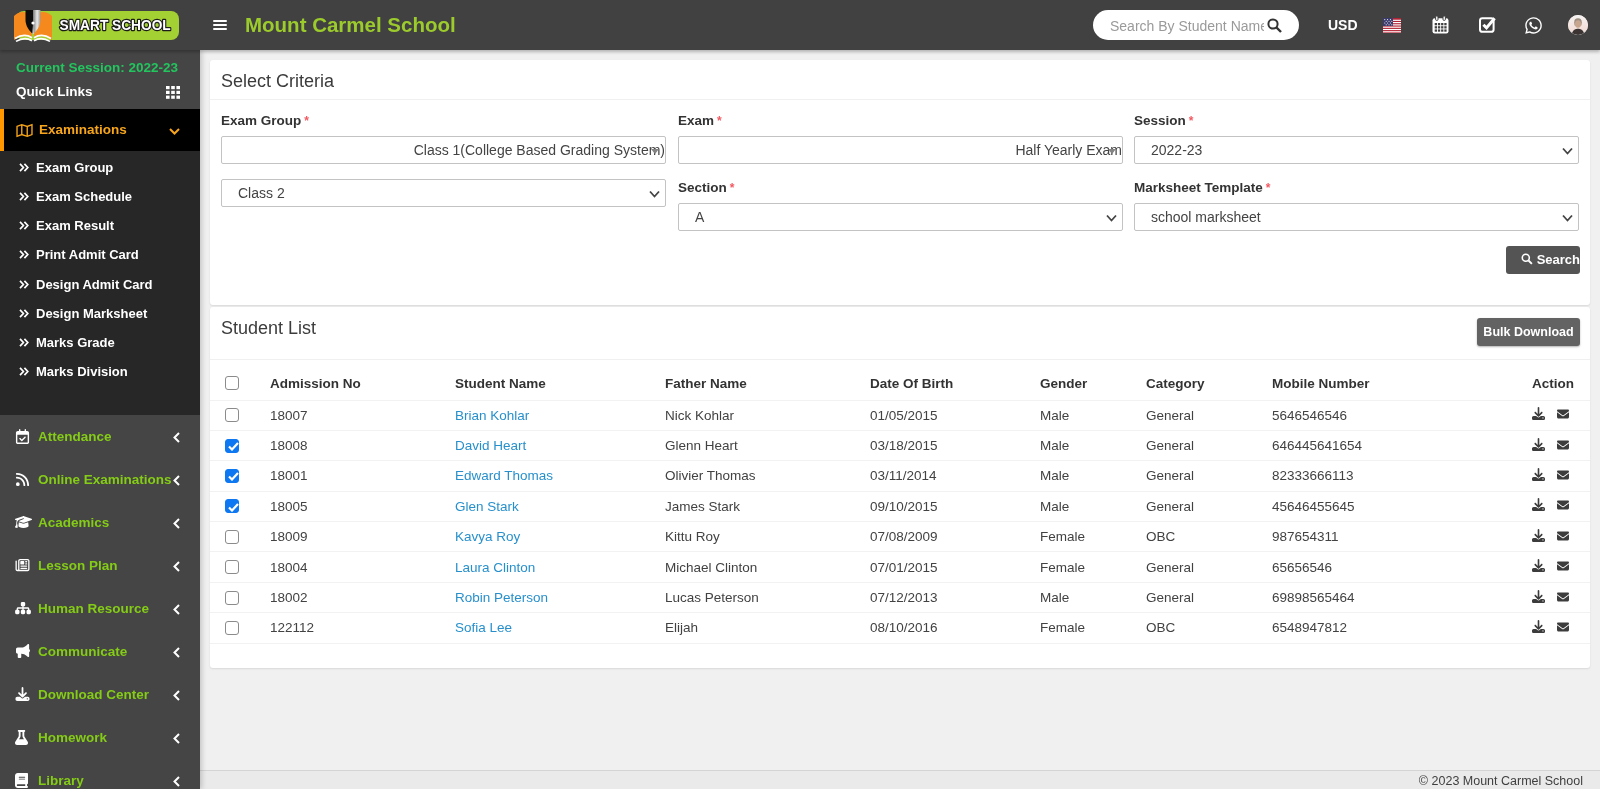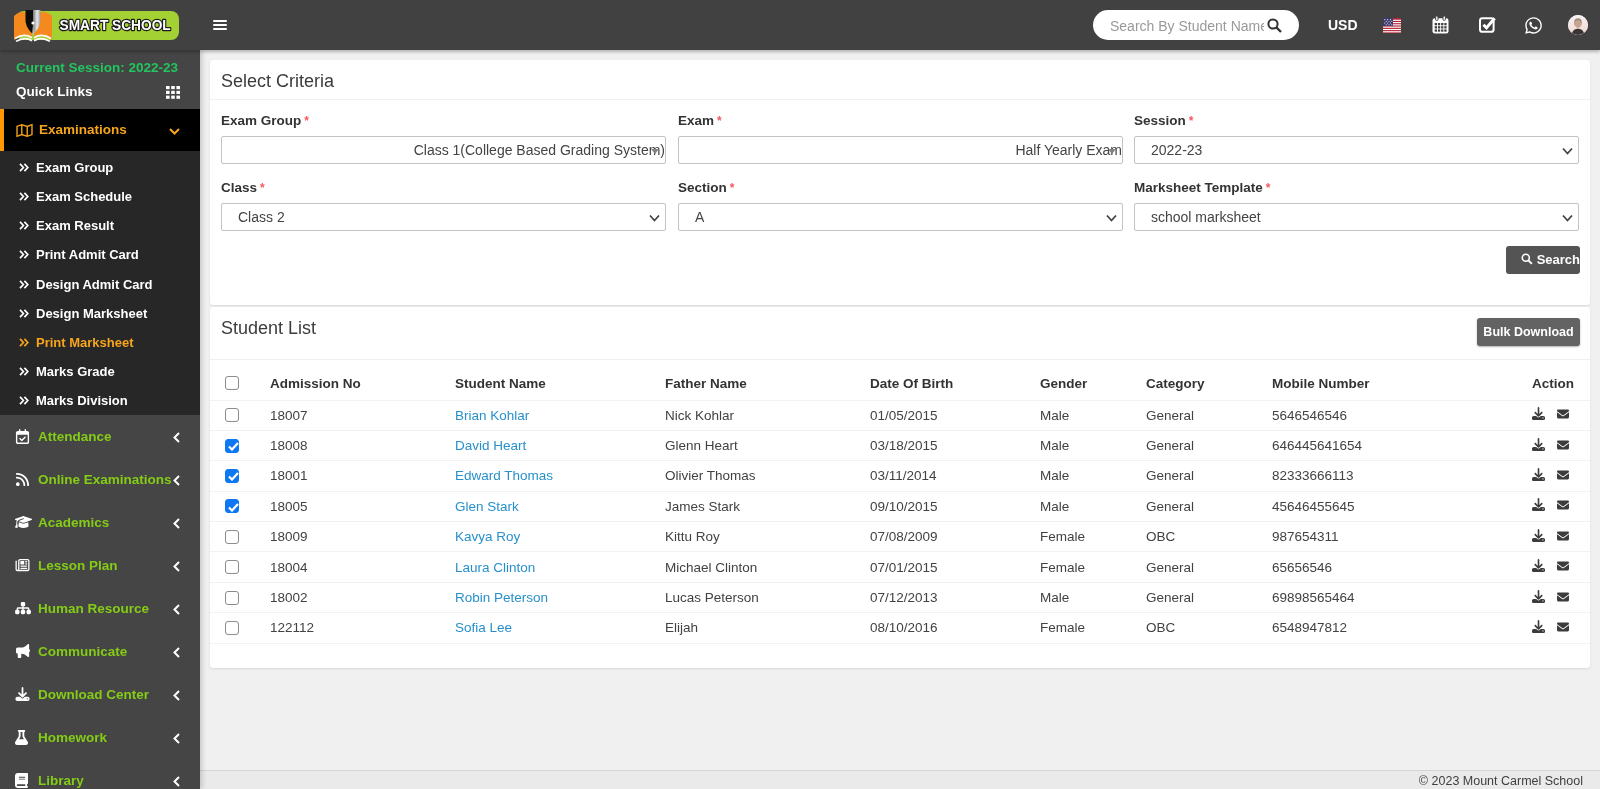--- a/index.html
+++ b/index.html
@@ -93,21 +93,20 @@
     </div>
     <div class="fcol fc3 frow1">
       <div class="flabel">Session<span class="req">*</span></div>
       <div class="fselect">2022-23
         <svg class="chevd" width="11" height="8" viewBox="0 0 11 8">
             <polyline points="1,1.5 5.5,6.5 10,1.5" fill="none" stroke="#444" stroke-width="1.8"></polyline>
           </svg>
       </div>
     </div>
     <div class="fcol fc1 frow2">
-      <div class="flabel">Class<span class="req">*</span></div>
       <div class="fselect">Class 2
         <svg class="chevd" width="11" height="8" viewBox="0 0 11 8">
             <polyline points="1,1.5 5.5,6.5 10,1.5" fill="none" stroke="#444" stroke-width="1.8"></polyline>
           </svg>
       </div>
     </div>
     <div class="fcol fc2 frow2">
       <div class="flabel">Section<span class="req">*</span></div>
       <div class="fselect">A
         <svg class="chevd" width="11" height="8" viewBox="0 0 11 8">
@@ -384,28 +383,20 @@
             </svg>
           </span>Design Admit Card</div>
         <div class="smi"><span class="arr">
             <svg width="10" height="9" viewBox="0 0 10 9">
               <g fill="none" stroke="#fff" stroke-width="1.7">
                 <polyline points="1,0.8 4.4,4.5 1,8.2"></polyline>
                 <polyline points="5.4,0.8 8.8,4.5 5.4,8.2"></polyline>
               </g>
             </svg>
           </span>Design Marksheet</div>
-        <div class="smi smi-active"><span class="arr">
-            <svg width="10" height="9" viewBox="0 0 10 9">
-              <g fill="none" stroke="#f7a51b" stroke-width="1.7">
-                <polyline points="1,0.8 4.4,4.5 1,8.2"></polyline>
-                <polyline points="5.4,0.8 8.8,4.5 5.4,8.2"></polyline>
-              </g>
-            </svg>
-          </span>Print Marksheet</div>
         <div class="smi"><span class="arr">
             <svg width="10" height="9" viewBox="0 0 10 9">
               <g fill="none" stroke="#fff" stroke-width="1.7">
                 <polyline points="1,0.8 4.4,4.5 1,8.2"></polyline>
                 <polyline points="5.4,0.8 8.8,4.5 5.4,8.2"></polyline>
               </g>
             </svg>
           </span>Marks Grade</div>
         <div class="smi"><span class="arr">
             <svg width="10" height="9" viewBox="0 0 10 9">
@@ -490,20 +481,21 @@
     </svg>
     <svg id="logo-text2" width="125" height="22" style="position:absolute;left:56px;top:14px">
         <text x="4" y="16.5" font-family="Liberation Sans, sans-serif" font-weight="bold" font-size="15.5" fill="#ffffff" stroke="#1c1c1c" stroke-width="2.6" paint-order="stroke" stroke-linejoin="round" transform="scale(0.885,1)">SMART SCHOOL</text>
       </svg>
   </div>
   <div id="hamburger">
       <div></div>
       <div></div>
       <div></div>
     </div>
+  <div id="nav-title">Mount Carmel School</div>
   <div id="searchbox">
     <span class="ph">Search By Student Name</span>
     <svg width="15" height="15" viewBox="0 0 15 15" style="position:absolute;right:17px;top:8px">
         <circle cx="6" cy="6" r="4.6" fill="none" stroke="#333" stroke-width="2"></circle>
         <line x1="9.5" y1="9.5" x2="14" y2="14" stroke="#333" stroke-width="2.4"></line>
       </svg>
   </div>
   <div id="usd">USD</div>
   <svg class="navicon" style="left:1383px;top:18px" width="18" height="15" viewBox="0 0 18 15">
     <rect width="18" height="15" fill="#b22234"></rect>

